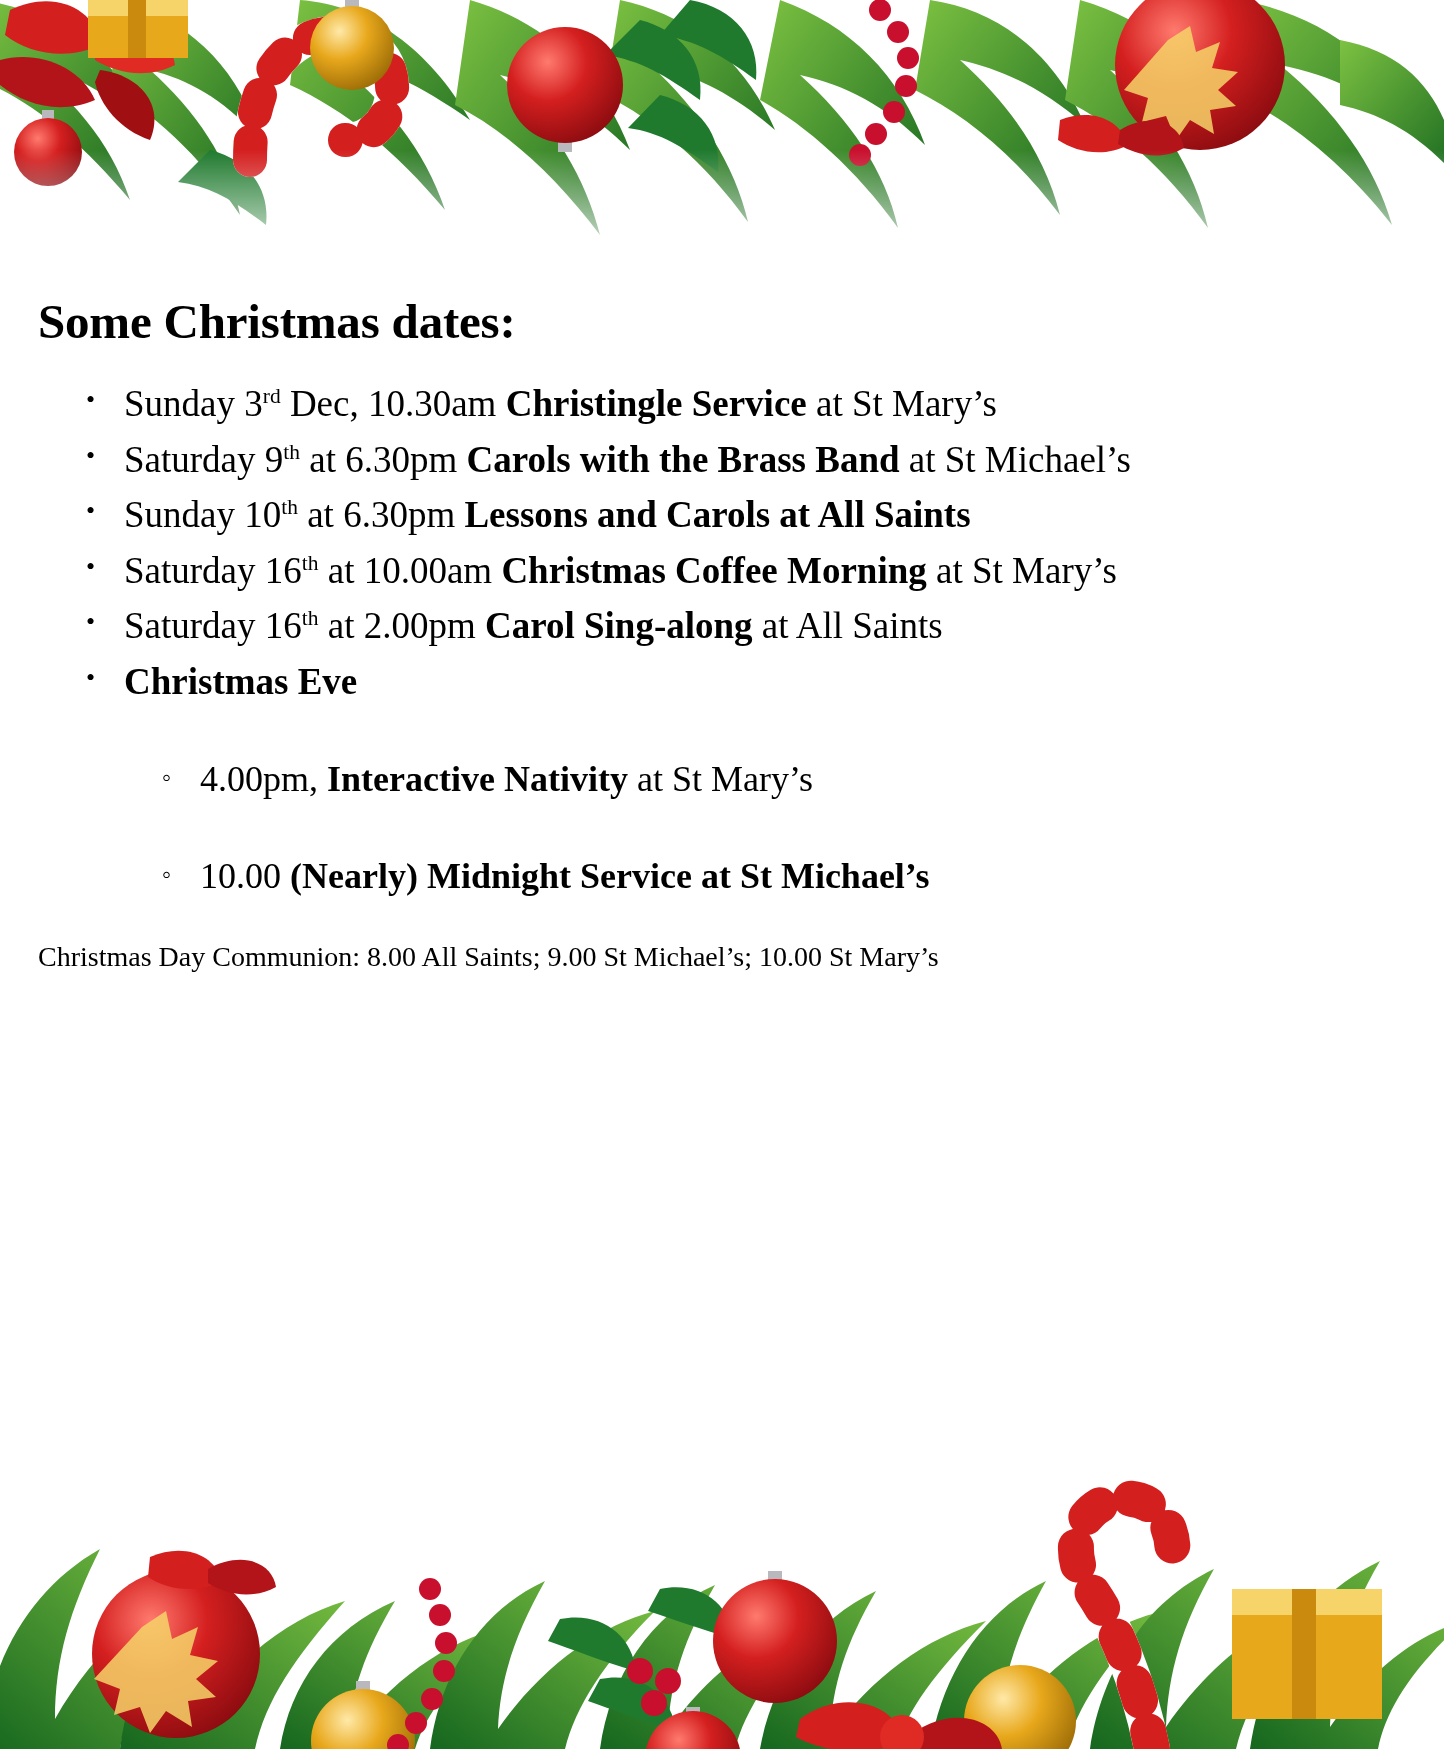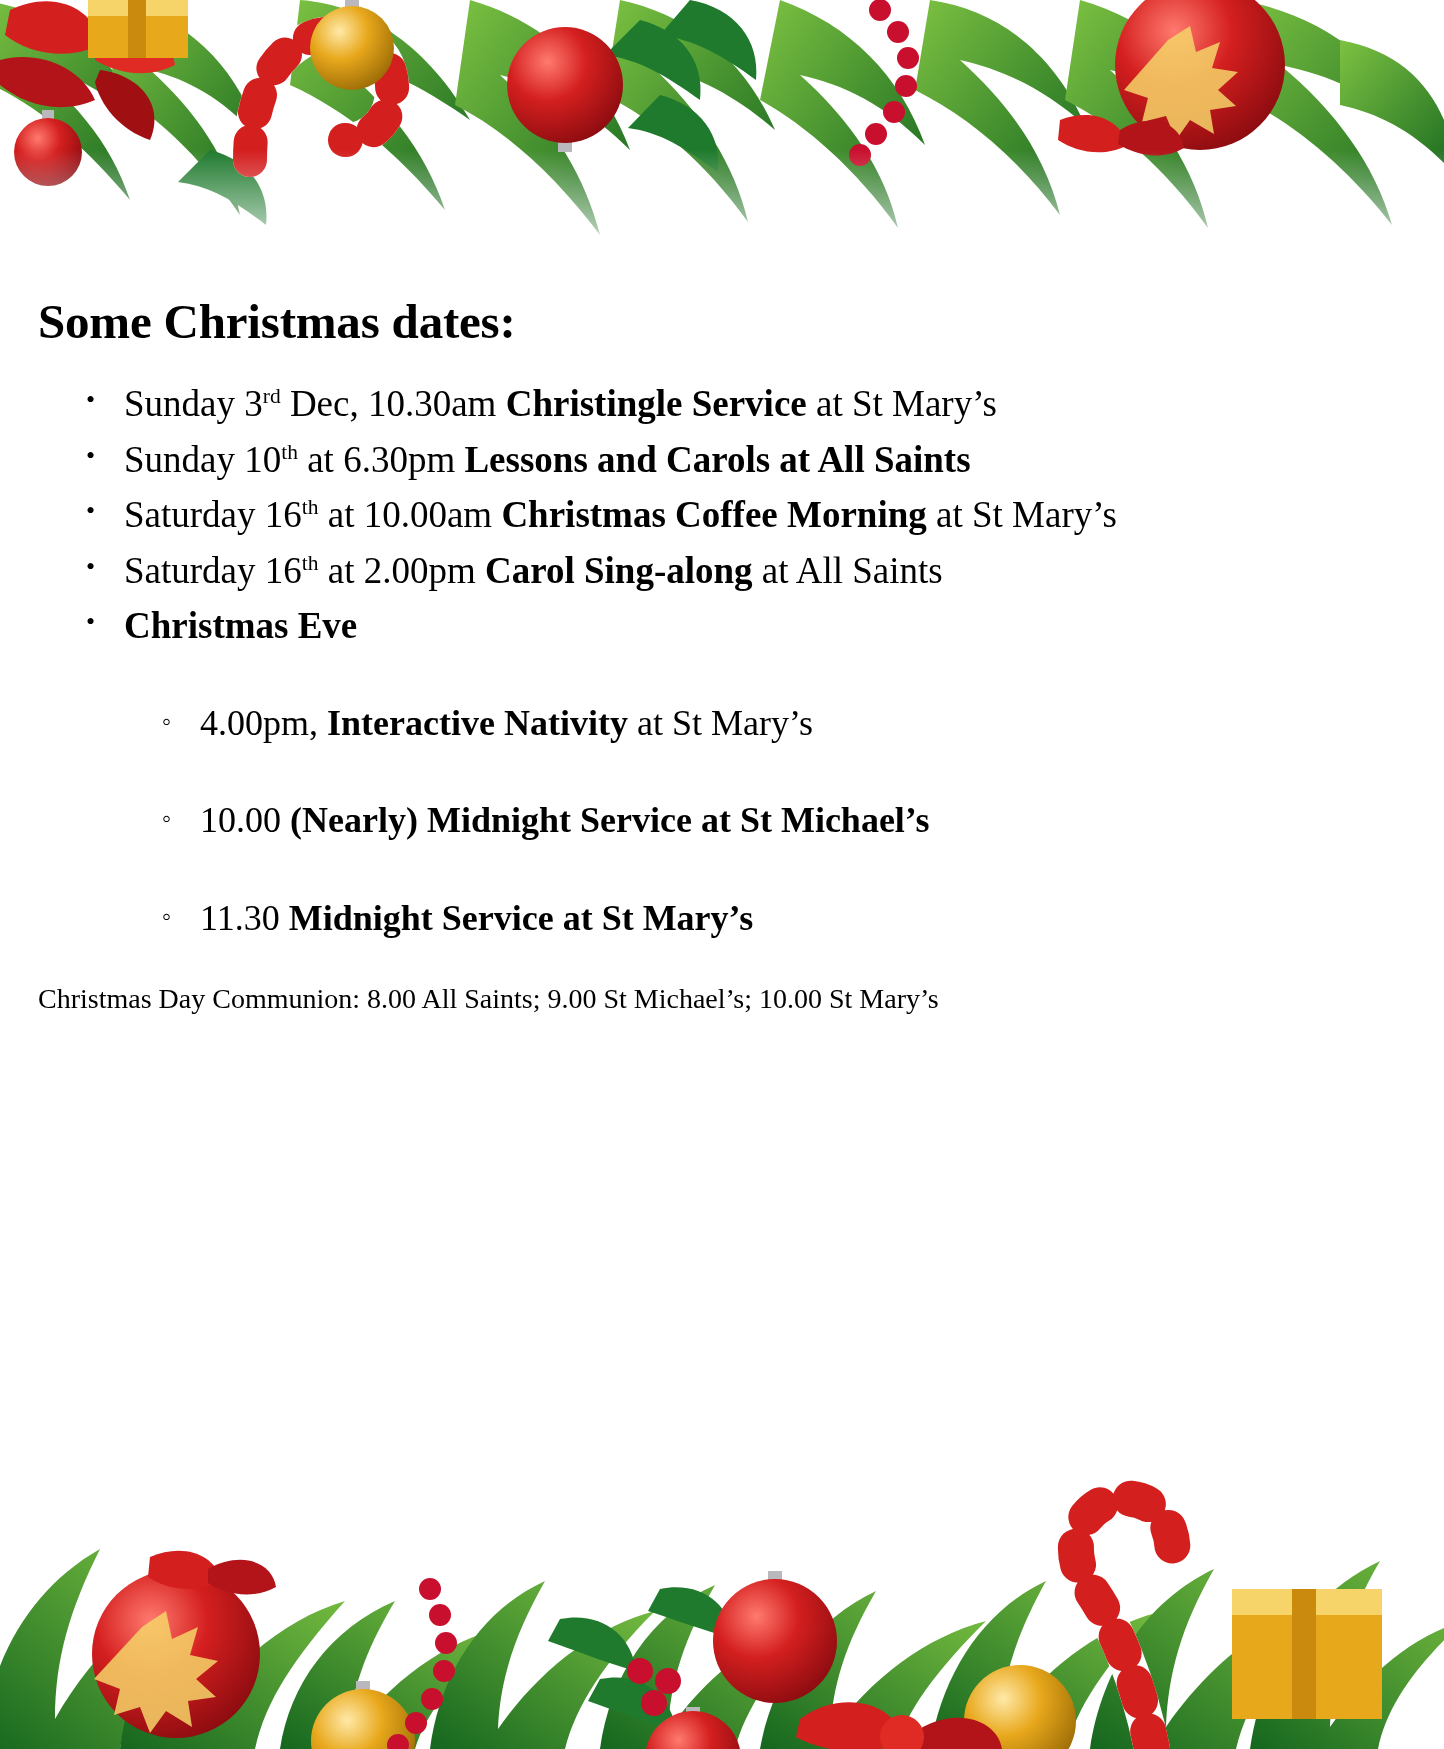--- a/index.html
+++ b/index.html
@@ -214,20 +214,23 @@
 <div class="page">
 
   <h1 class="page-title">Some Christmas dates:</h1>
 
   <ul class="dates">
 
     <li>
       <span>Sunday 3</span><sup>rd</sup><span> Dec, 10.30am </span><span class="b">Christingle Service</span><span> at St Mary’s</span>
     </li>
 
+    <li>
+      <span>Saturday 9</span><sup>th</sup><span> at 6.30pm </span><span class="b">Carols with the Brass Band</span><span> at St Michael’s</span>
+    </li>
 
     <li>
       <span>Sunday 10</span><sup>th</sup><span> at 6.30pm </span><span class="b">Lessons and Carols at All Saints</span><span></span>
     </li>
 
     <li>
       <span>Saturday 16</span><sup>th</sup><span> at 10.00am </span><span class="b">Christmas Coffee Morning</span><span> at St Mary’s</span>
     </li>
 
     <li>
@@ -239,23 +242,20 @@
       <span class="b">Christmas Eve</span>
     </li>
   </ul>
 
   <ul class="sub">
     <li>
       <span>4.00pm, </span><span class="b">Interactive Nativity</span><span> at St Mary’s</span>
     </li>
     <li>
       <span>10.00 </span><span class="b">(Nearly) Midnight Service at St Michael’s</span><span></span>
-    </li>
-    <li>
-      <span>11.30 </span><span class="b">Midnight Service at St Mary’s</span><span></span>
     </li>
   </ul>
 
   <p class="closing">Christmas Day Communion: 8.00 All Saints; 9.00 St Michael’s; 10.00 St Mary’s</p>
 </div>
 
 <div class="fade-bottom"></div>
 <svg class="deco deco-bottom" viewBox="0 0 1444 460" preserveAspectRatio="none" xmlns="http://www.w3.org/2000/svg">
   <defs>
     <radialGradient id="redBall2" cx="35%" cy="30%" r="75%">

